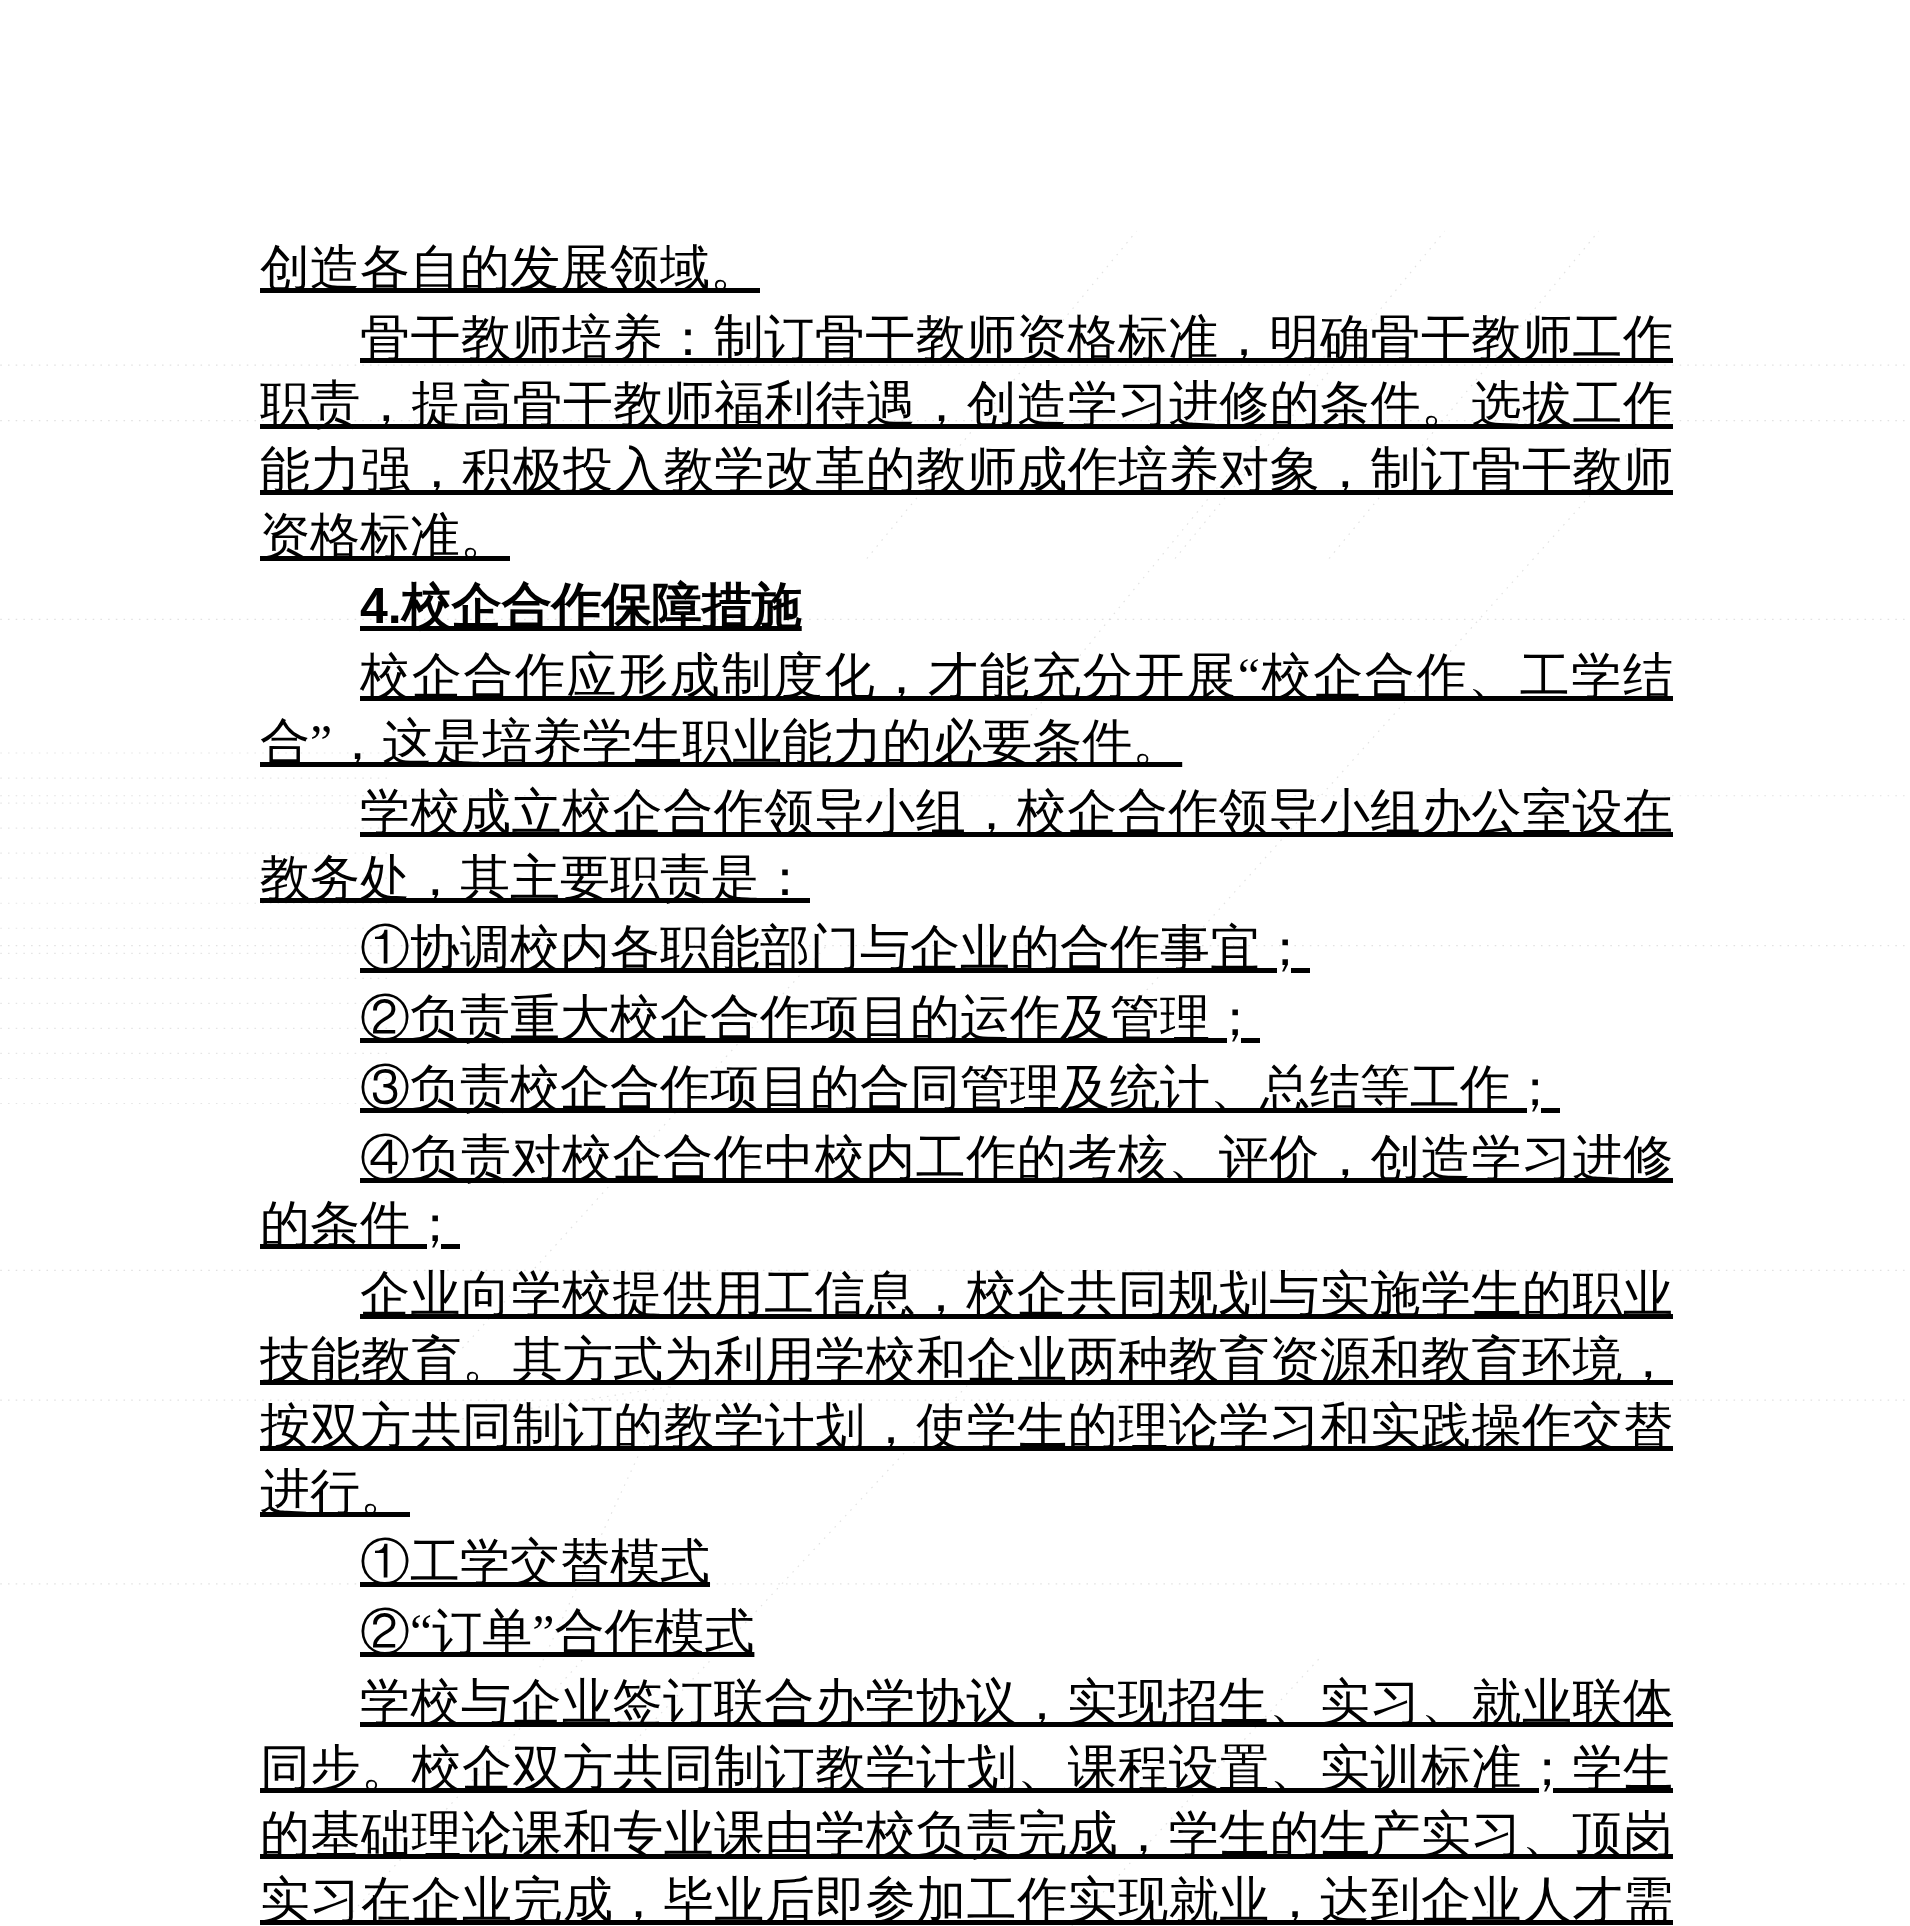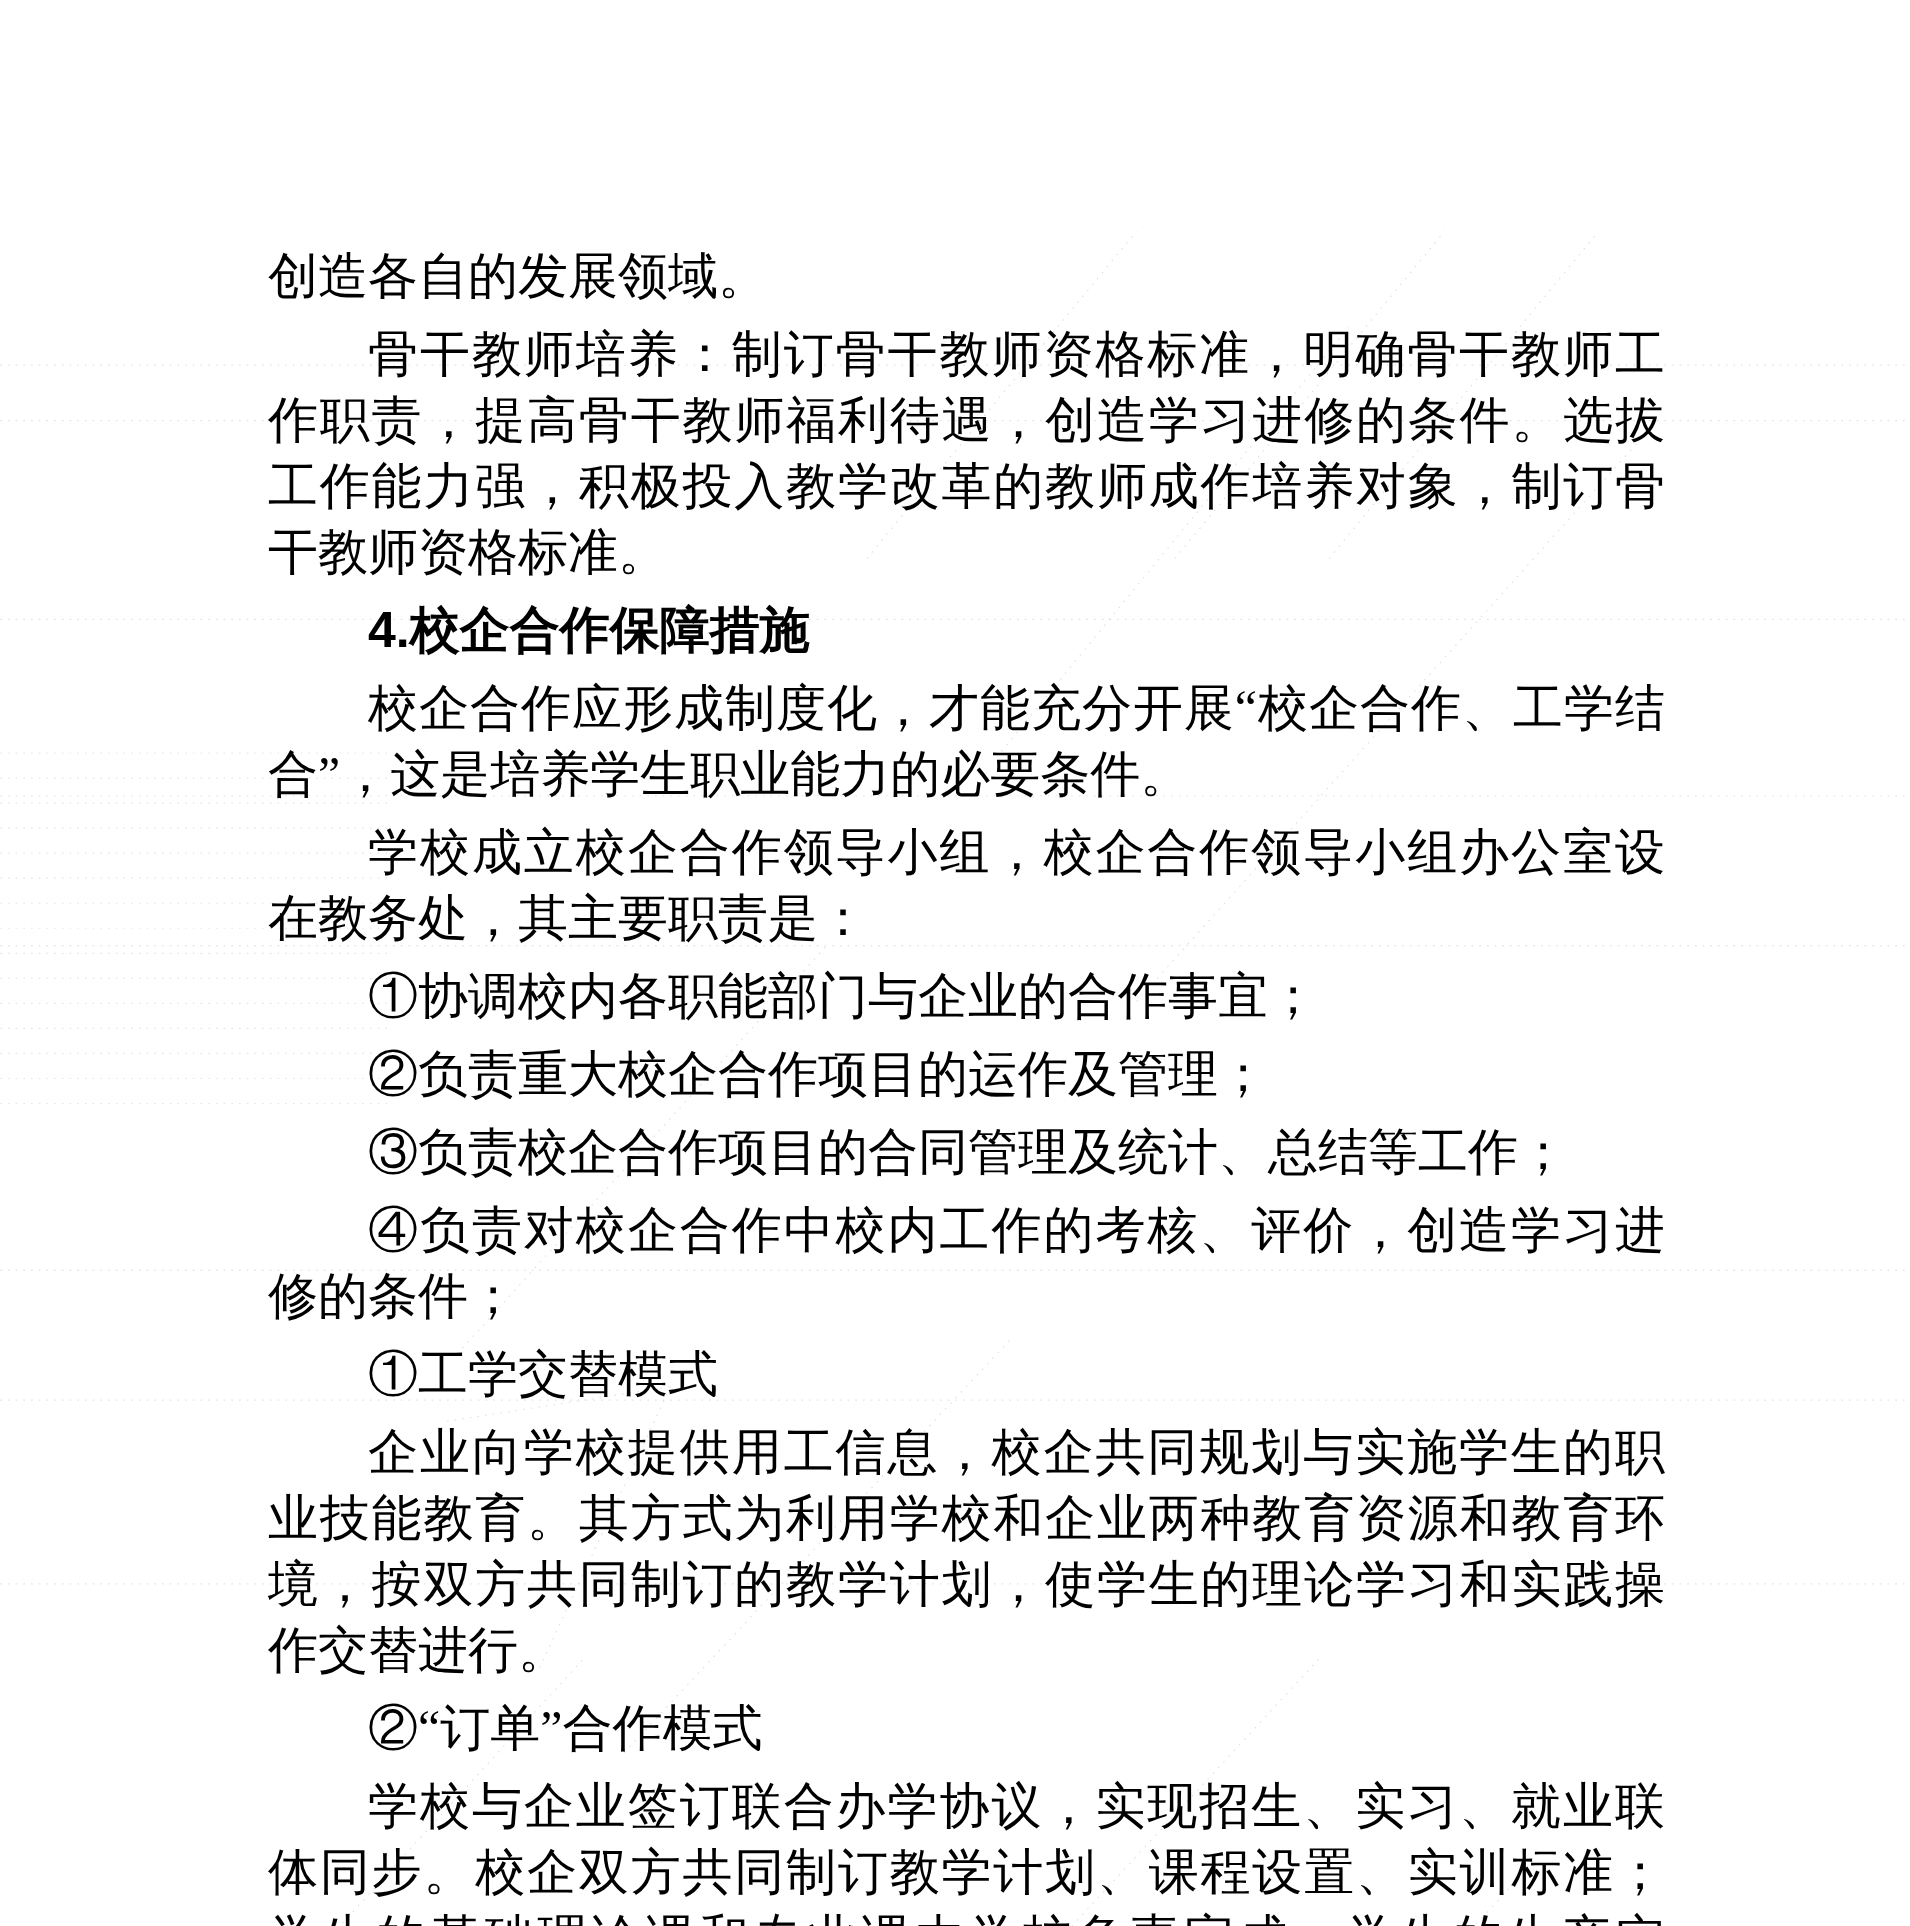--- a/index.html
+++ b/index.html
@@ -28,23 +28,24 @@
     position: absolute;
     left: 256px;
     top: 231px;
     width: 1421px;
     font-size: 50px;
     line-height: 66px;
     text-align: justify;
     word-break: break-all;
   }
   .content p {
-    margin: 12px;
+    margin: 4px;
     padding: 0;
     text-indent: 2em;
+    text-decoration: underline;
   }
   .content p.no-indent { text-indent: 0; }
   .content p.heading {
     font-family: "Liberation Sans", "DejaVu Sans", sans-serif;
     font-weight: 700;
   }
 </style>
 </head>
 <body>
 
@@ -118,21 +119,21 @@
   <main class="content">
     <p class="no-indent">创造各自的发展领域。</p>
     <p>骨干教师培养：制订骨干教师资格标准，明确骨干教师工作职责，提高骨干教师福利待遇，创造学习进修的条件。选拔工作能力强，积极投入教学改革的教师成作培养对象，制订骨干教师资格标准。</p>
     <p class="heading">4.校企合作保障措施</p>
     <p>校企合作应形成制度化，才能充分开展“校企合作、工学结合”，这是培养学生职业能力的必要条件。</p>
     <p>学校成立校企合作领导小组，校企合作领导小组办公室设在教务处，其主要职责是：</p>
     <p>①协调校内各职能部门与企业的合作事宜；</p>
     <p>②负责重大校企合作项目的运作及管理；</p>
     <p>③负责校企合作项目的合同管理及统计、总结等工作；</p>
     <p>④负责对校企合作中校内工作的考核、评价，创造学习进修的条件；</p>
+    <p>企业向学校提供用工信息，校企共同规划与实施学生的职业技能教育。其方式为利用学校和企业两种教育资源和教育环境，按双方共同制订的教学计划，使学生的理论学习和实践操作交替进行。</p>
     <p>①工学交替模式</p>
-    <p>企业向学校提供用工信息，校企共同规划与实施学生的职业技能教育。其方式为利用学校和企业两种教育资源和教育环境，按双方共同制订的教学计划，使学生的理论学习和实践操作交替进行。</p>
     <p>②“订单”合作模式</p>
     <p>学校与企业签订联合办学协议，实现招生、实习、就业联体同步。校企双方共同制订教学计划、课程设置、实训标准；学生的基础理论课和专业课由学校负责完成，学生的生产实习、顶岗实习在企业完成，毕业后即参加工作实现就业，达到企业人才需求目标。具体形式有定向委培班、企业冠名班、企业订单班等。</p>
 
   </main>
 
 </div>
 
 
 </body></html>

